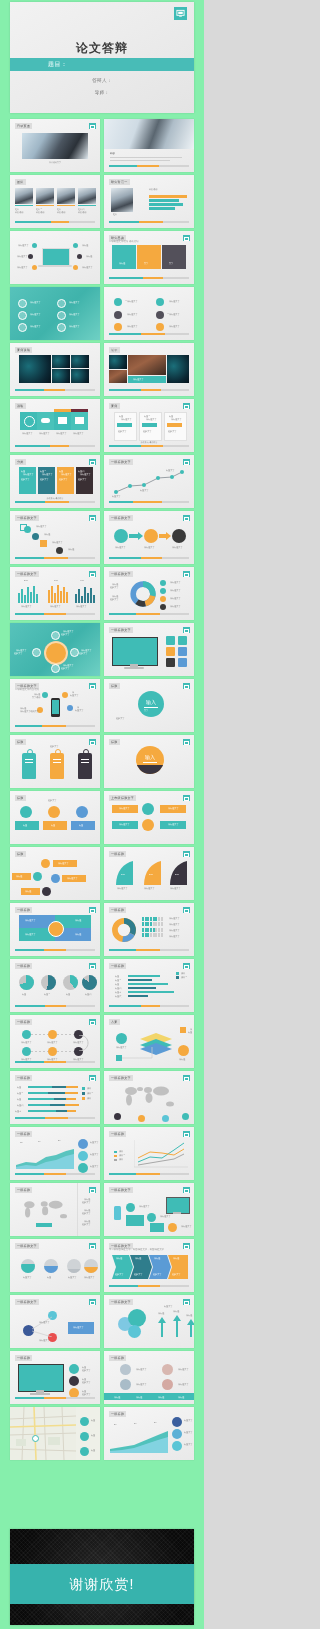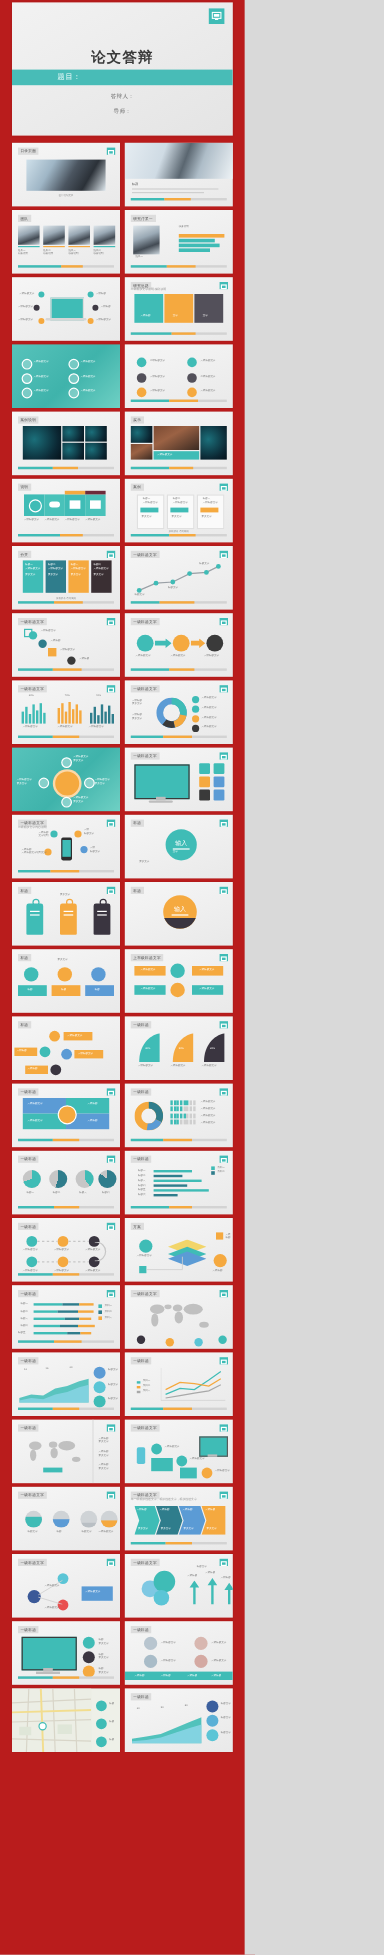--- a/index.html
+++ b/index.html
@@ -2,21 +2,21 @@
 <html><head>
 <meta charset="utf-8">
 <style>
   html,body{margin:0;padding:0;}
   body{
     width:204px;height:1629px;
     background:#d9d9d9;
     font-family:"Liberation Sans","DejaVu Sans",sans-serif;
     overflow:hidden;
   }
-  .page{position:relative;width:204px;height:1629px;background:#b91c1c;}
+  .page{position:relative;width:204px;height:1629px;background:#86efac;}
 
   
   .cover{
     position:absolute;left:10px;top:2px;width:184px;height:111px;
     background:linear-gradient(150deg,#f2f2f2 0%,#ececec 45%,#e4e4e4 100%);
     box-shadow:0 0 2px rgba(0,0,0,.13);
     overflow:hidden;
   }
   .cover-logo{
     position:absolute;right:7px;top:5px;width:13px;height:13px;
@@ -1142,14 +1142,20 @@
       <div class="circle" style="left:68px;top:10px;width:10px;height:10px;background:#3b5f9e;"></div>
       <div class="circle" style="left:68px;top:22px;width:10px;height:10px;background:#5bb0d6;"></div>
       <div class="circle" style="left:68px;top:34px;width:10px;height:10px;background:#5bc5d6;"></div>
       <div class="tinytext" style="left:80px;top:12px;">标题文字</div>
       <div class="tinytext" style="left:80px;top:24px;">标题文字</div>
       <div class="tinytext" style="left:80px;top:36px;">标题文字</div>
     </div>
 
   </div>
 
+  <div class="final">
+    <div class="noise"></div>
+    <div class="final-band"></div>
+    <div class="final-text">谢谢欣赏!</div>
+    <div class="final-credit"></div>
+  </div>
 
 </div>
 
 </body></html>

